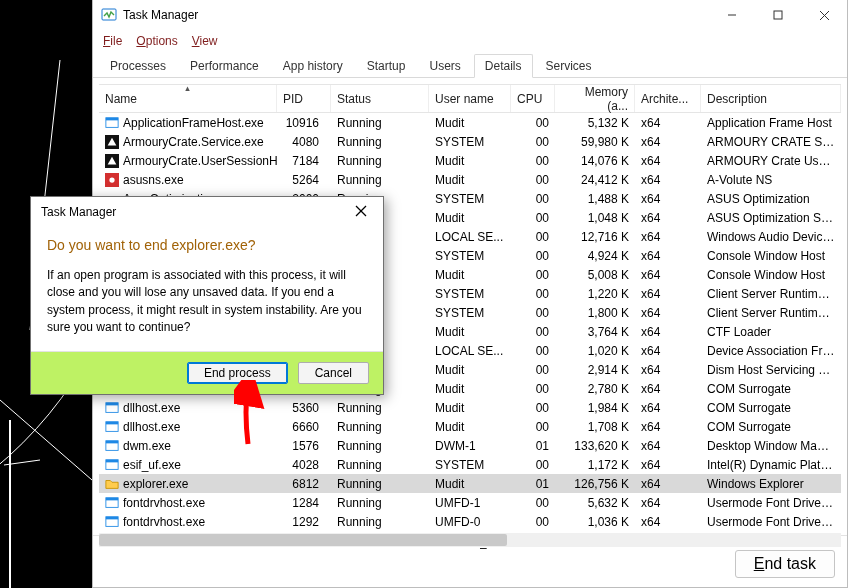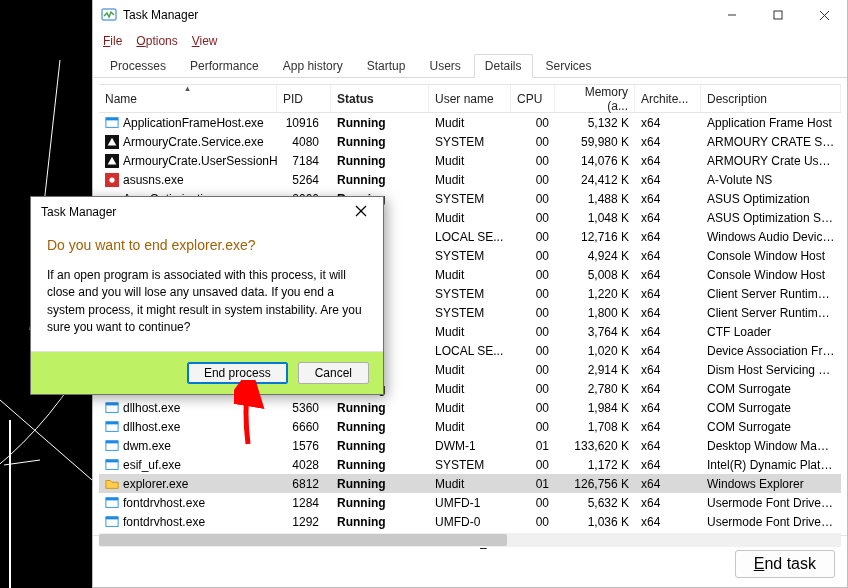--- a/index.html
+++ b/index.html
@@ -71,21 +71,21 @@
     border-right: 1px solid #eee;
     display: flex; align-items: center; height: 100%;
   }
   .sort-ind { position: absolute; top: -2px; left: 50%; transform: translateX(-50%); font-size: 9px; color: #555;}
   .grid-body { position: absolute; top: 28px; left: 0; right: 0; bottom: 0; overflow: hidden; }
   .grid-row { height: 19px; }
   .grid-row.selected { background: #d9d9d9; }
   .grid-row .col { padding: 0 6px; white-space: nowrap; overflow: hidden; text-overflow: ellipsis; }
   .c-name { width: 178px; display: flex; align-items: center; gap: 4px;}
   .c-pid  { width: 54px; text-align: right; padding-right: 12px !important;}
-  .c-stat { width: 98px; font-weight: bold; }
+  .c-stat { width: 98px; }
   .c-user { width: 82px; }
   .c-cpu  { width: 44px; text-align: right; }
   .c-mem  { width: 80px; text-align: right; }
   .c-arch { width: 66px; }
   .c-desc { flex: 1; }
   .hscroll {
     position: absolute; left: 6px; right: 6px; bottom: 40px; height: 14px;
     background: #f0f0f0;
   }
   .hscroll .thumb { position: absolute; left: 0; top: 1px; height: 12px; width: 55%; background: #c9c9c9; border-radius: 2px;}

